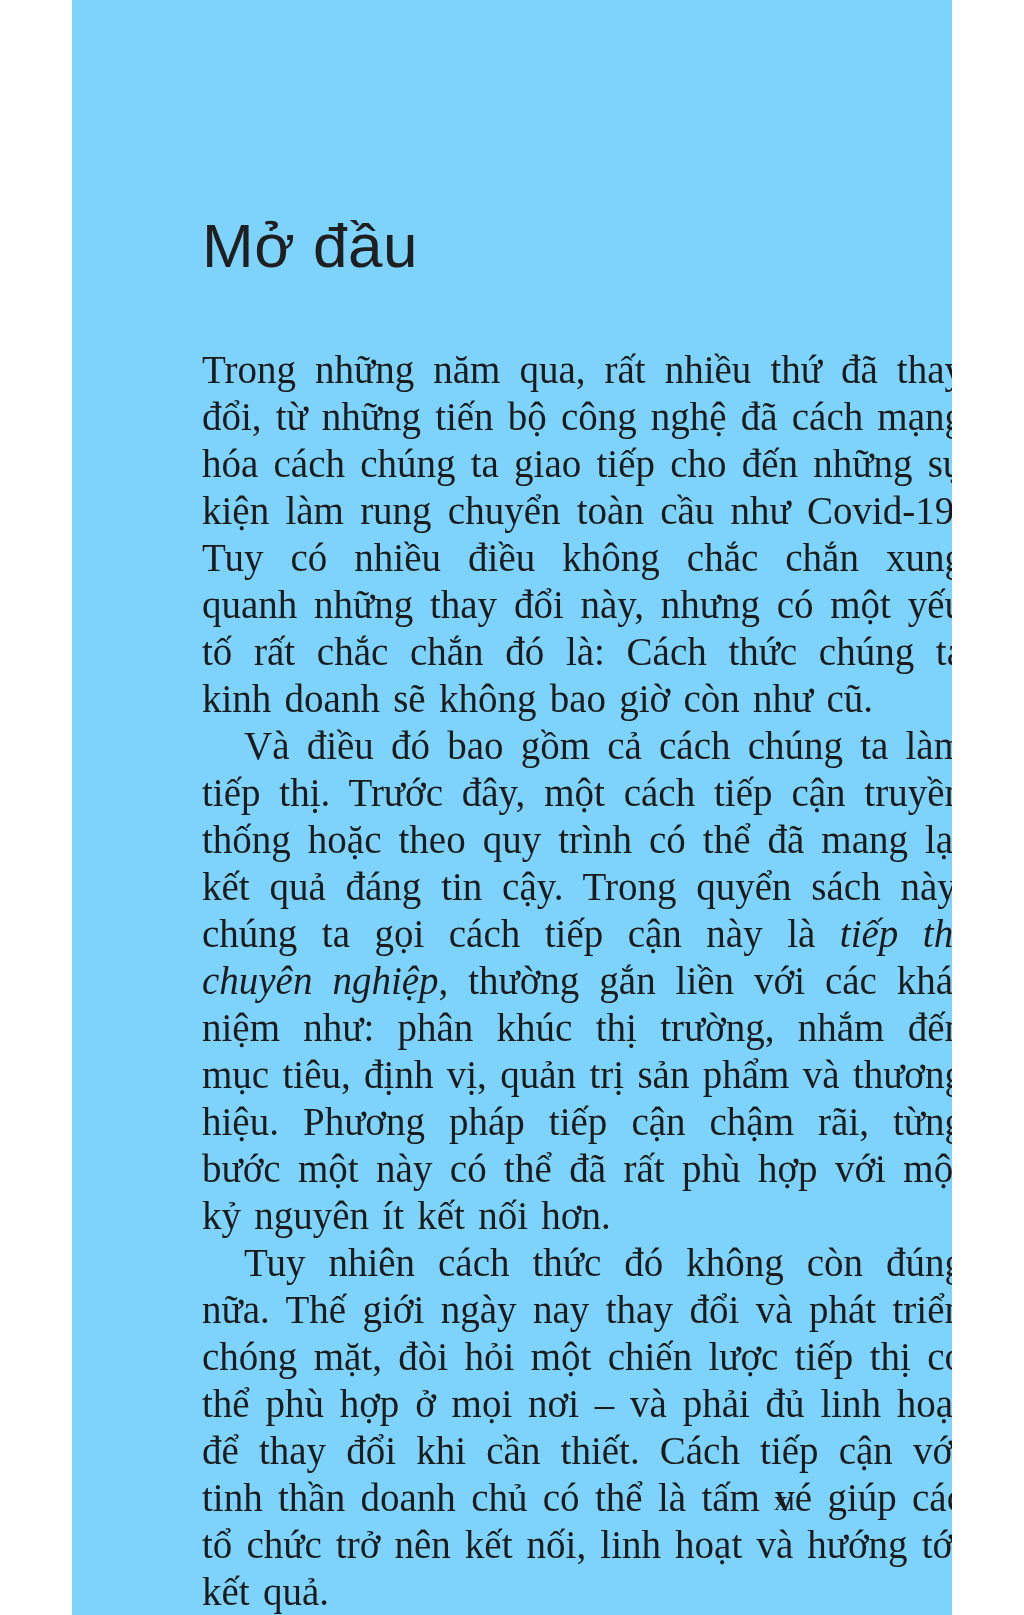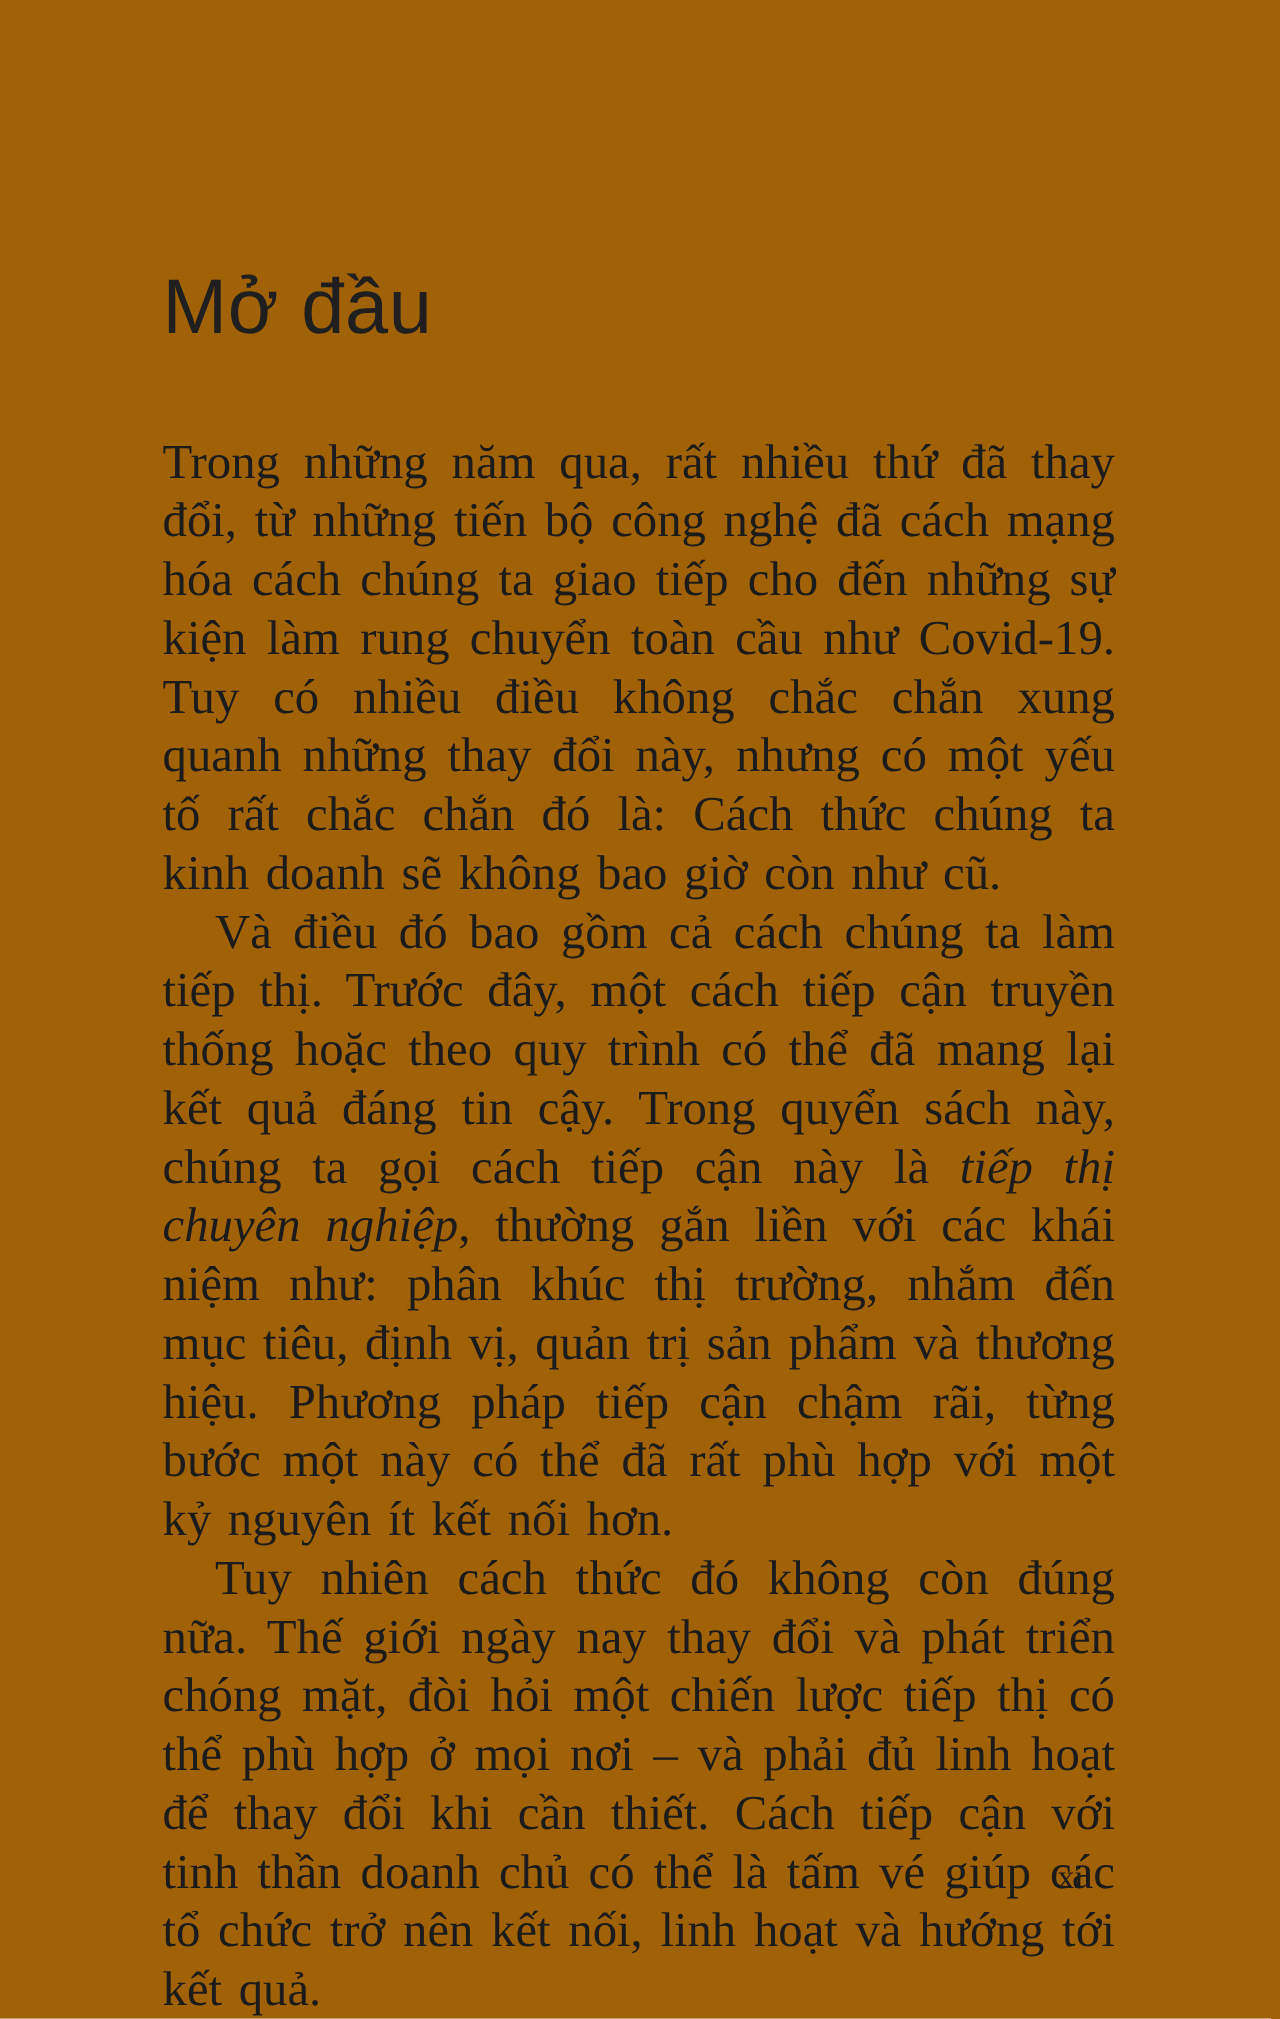--- a/index.html
+++ b/index.html
@@ -1,22 +1,22 @@
 <!DOCTYPE html>
 <html lang="vi"><head>
 <meta charset="utf-8">
 <style>
   * { margin: 0; padding: 0; box-sizing: border-box; }
   html, body { background: #ffffff; }
   .page {
     position: relative;
-    width: 1024px;
+    width: 880px;
     height: 1615px;
     margin: 0 auto;
-    background: #a16207;
+    background: #7dd3fc;
     overflow: hidden;
     color: #1c1c1c;
   }
   .content {
     position: absolute;
     top: 0;
     left: 130px;
     width: 762px;
   }
   .chapter-title {

